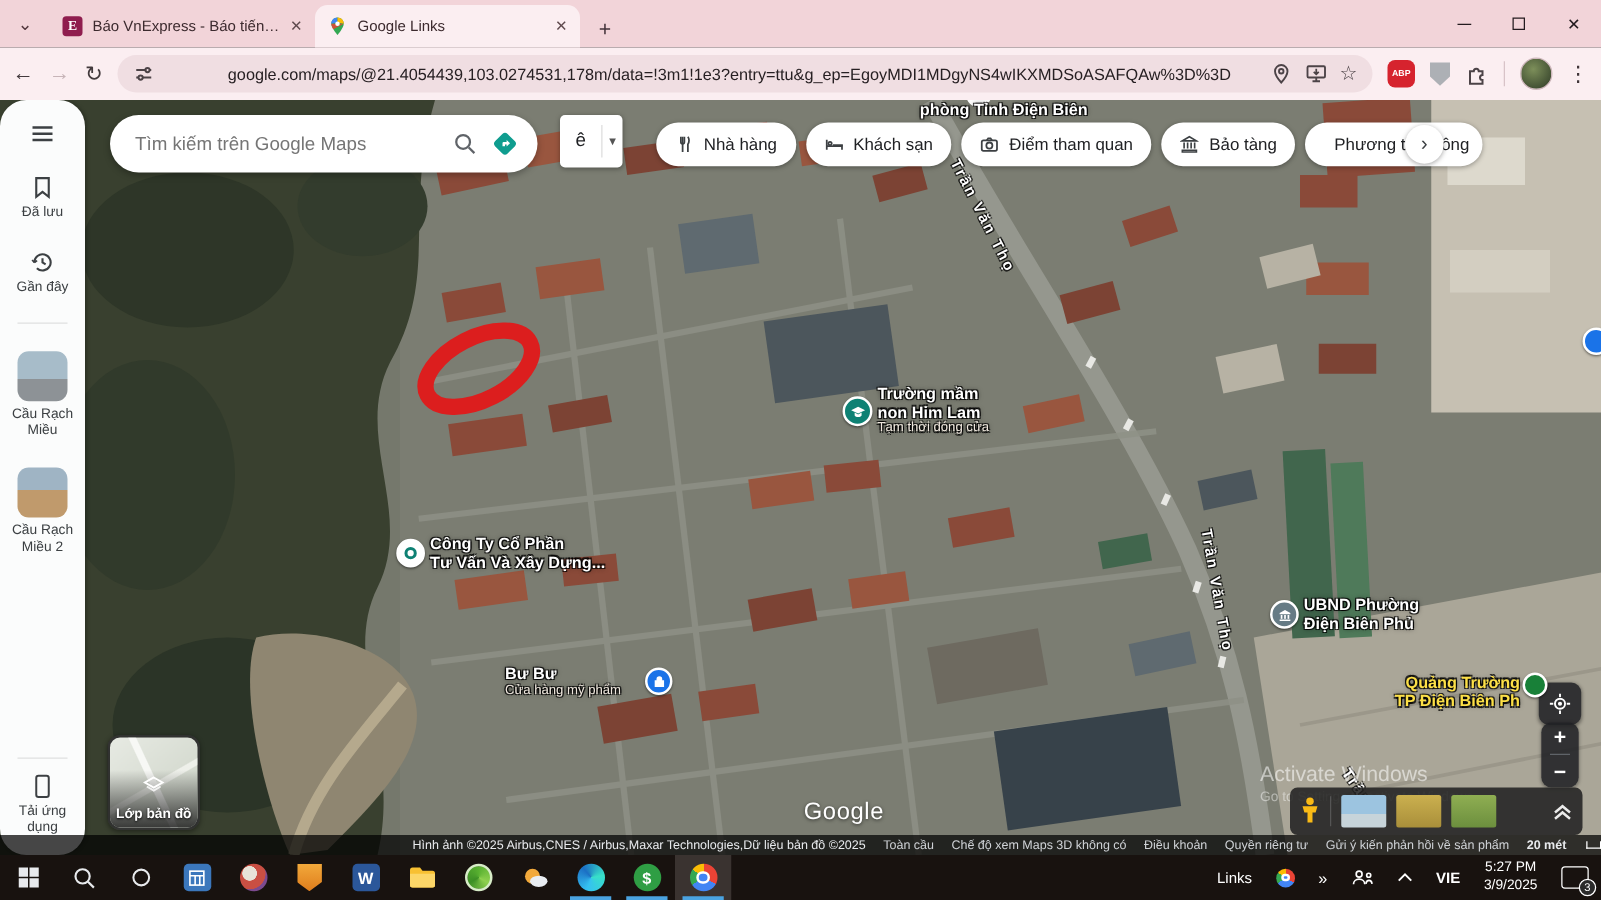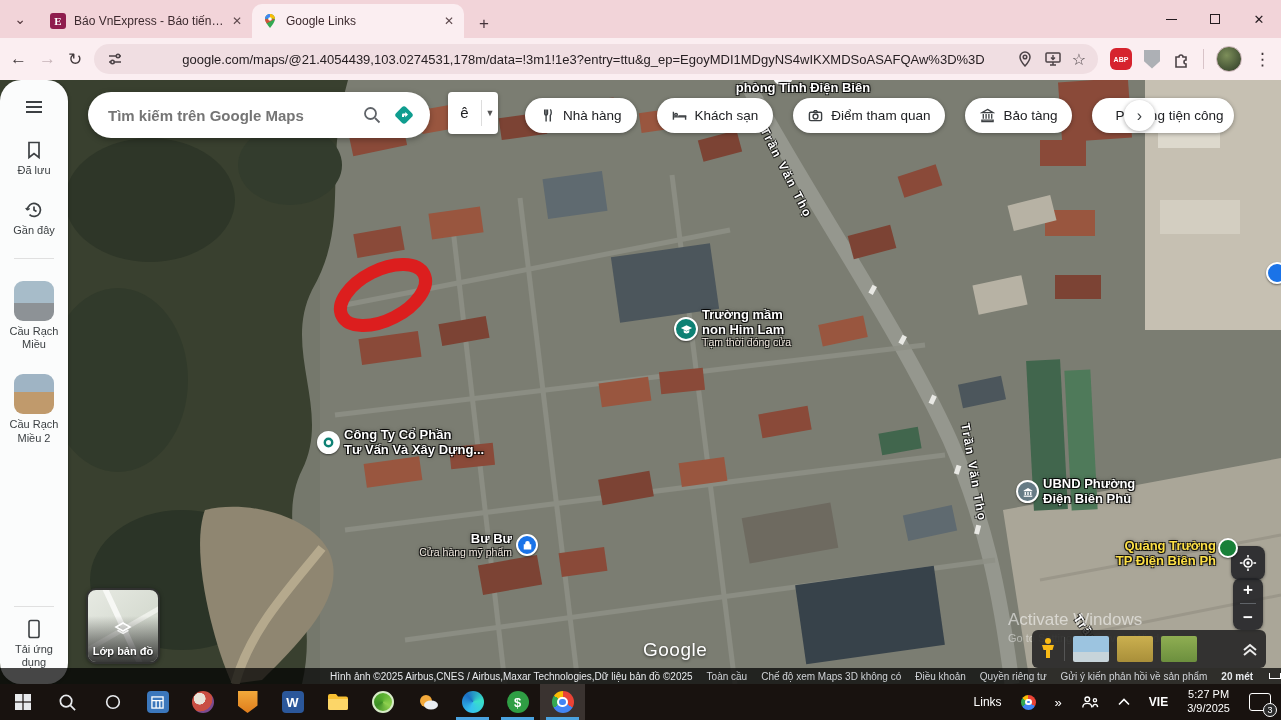--- a/index.html
+++ b/index.html
@@ -47,25 +47,25 @@
     text-shadow:-1px -1px 0 rgba(0,0,0,.7),1px 1px 0 rgba(0,0,0,.7),1px -1px 0 rgba(0,0,0,.7),-1px 1px 0 rgba(0,0,0,.7); }
 
   
   .sidebar { position:absolute; top:0; left:0; width:68px; height:604px; background:#fbfcfc; box-shadow:1px 0 3px rgba(0,0,0,.25); display:flex; flex-direction:column; align-items:center; font-size:11px; color:#3c4043;border-radius:21px; }
   .sb-item { display:flex; flex-direction:column; align-items:center; gap:4px; margin-top:22px; text-align:center; line-height:1.25; }
   .sb-thumb { width:40px; height:40px; border-radius:9px; }
   .sb-div { width:40px; border-top:1px solid #e0e0e0; margin-top:20px; }
 
   
   .searchcard { position:absolute; left:88px; top:12px; width:342px; height:46px; background:#fff; border-radius:23px; box-shadow:0 2px 6px rgba(0,0,0,.3); display:flex; align-items:center; padding:0 14px 0 20px; gap:10px; }
-  .searchcard input { flex:1; border:none; outline:none; font-size:15px; color:#5f6368; font-family:inherit; background:transparent;font-weight:bold; }
+  .searchcard input { flex:1; border:none; outline:none; font-size:15px; color:#5f6368; font-family:inherit; background:transparent; }
   .ime-box { position:absolute; left:448px; top:12px; width:50px; height:42px; background:#fff; border-radius:4px; box-shadow:0 1px 4px rgba(0,0,0,.35); display:flex; align-items:center; }
   .ime-box .ch { flex:1; text-align:center; font-size:15px; color:#202124; border-right:1px solid #ddd; height:26px; line-height:26px; }
   .ime-box .caret { width:16px; text-align:center; font-size:9px; color:#555; }
-  .chiprow { position:absolute; left:525px; top:18px; display:flex; gap:20px; }
+  .chiprow { position:absolute; left:525px; top:18px; display:flex; gap:8px; }
   .chip { height:35px; background:#fff; border-radius:18px; box-shadow:0 1px 4px rgba(0,0,0,.35); display:flex; align-items:center; gap:8px; padding:0 15px; font-size:13.5px; color:#202124; white-space:nowrap; }
   .chip svg { color:#3c4043; }
   .chip.cut { max-width:142px; overflow:hidden; }
   .chip-next { position:absolute; left:1124px; top:20px; width:31px; height:31px; border-radius:50%; background:#fff; box-shadow:0 1px 4px rgba(0,0,0,.35); display:flex; align-items:center; justify-content:center; font-size:16px; color:#3c4043; }
 
   
   .dark-ctl { background:rgba(32,33,36,.88); border-radius:8px; color:#fff; box-shadow:0 1px 3px rgba(0,0,0,.4); }
   .zoomctl { position:absolute; left:1233px; top:498px; width:30px; height:52px; display:flex; flex-direction:column; align-items:center; justify-content:space-around; font-size:17px; font-weight:bold; }
   .zoomctl .zdiv { width:16px; border-top:1px solid #5f6368; }
   .locbtn { position:absolute; left:1231px; top:466px; width:34px; height:34px; display:flex; align-items:center; justify-content:center; }
@@ -266,21 +266,21 @@
   <div class="poi-dot" style="left:317px;top:351px;width:23px;height:23px;background:#fff">
     <svg width="13" height="13" viewBox="0 0 14 14">
         <circle cx="7" cy="7" r="4" fill="none" stroke="#0e8174" stroke-width="2.6"></circle>
       </svg>
   </div>
   <div class="mlabel" style="left:344px;top:348px">
     <div>Công Ty Cổ Phần</div>
     <div>Tư Vấn Và Xây Dựng...</div>
   </div>
 
-  <div class="mlabel" style="left:404px;top:452px;width:108px;text-align:right">
+  <div class="mlabel" style="left:404px;top:452px;width:108px;text-align:left">
     <div>Bư Bư</div>
     <div class="sub">Cửa hàng mỹ phẩm</div>
   </div>
   <div class="poi-dot" style="left:516px;top:454px;width:22px;height:22px;background:#1a73e8">
     <svg width="11" height="11" viewBox="0 0 12 12">
         <path d="M3.5 4.5V3.6a2.5 2.5 0 0 1 5 0v.9h1.6v5.9H1.9V4.5z" fill="#fff"></path>
       </svg>
   </div>
 
   <div class="poi-dot" style="left:1016px;top:400px;width:23px;height:23px;background:#667b85">

